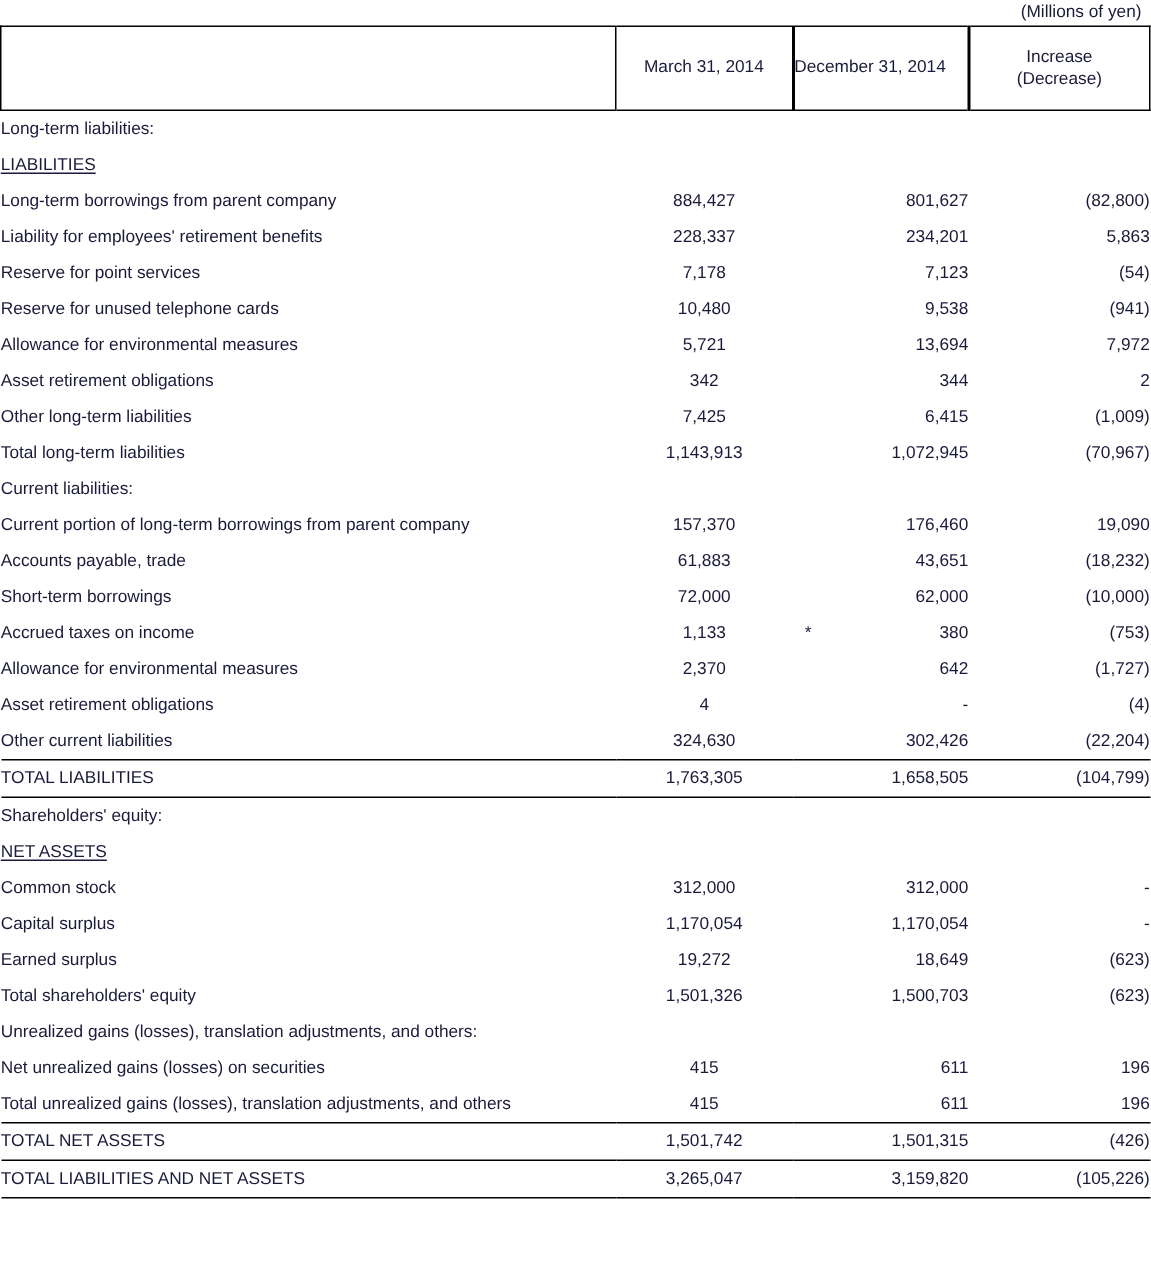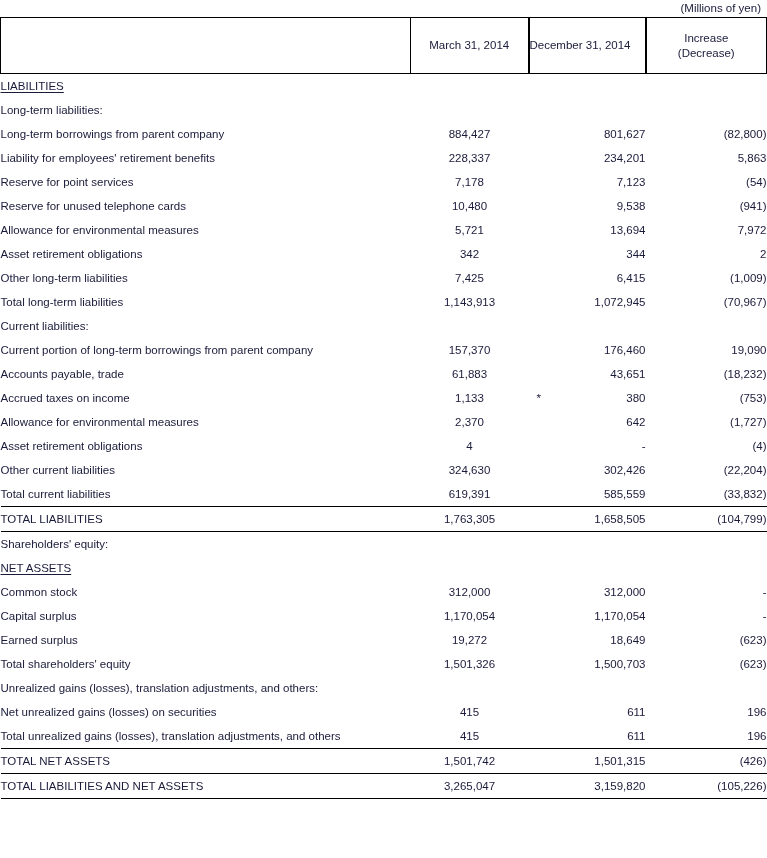--- a/index.html
+++ b/index.html
@@ -149,30 +149,30 @@
         <td class="label"></td>
         <td class="num-mar">March 31, 2014</td>
         <td class="num-dec">December 31, 2014</td>
         <td class="num-inc">
           <div>Increase</div>
           <div>(Decrease)</div>
         </td>
       </tr>
 
       <tr>
+        <td class="label ind1">Long-term liabilities:</td>
+        <td class="num-mar"></td>
+        <td class="num-dec"></td>
+        <td class="num-inc"></td>
+      </tr>
+
+      <tr>
         <td class="label ind0">
           <span class="uline">LIABILITIES</span>
         </td>
-        <td class="num-mar"></td>
-        <td class="num-dec"></td>
-        <td class="num-inc"></td>
-      </tr>
-
-      <tr>
-        <td class="label ind1">Long-term liabilities:</td>
         <td class="num-mar"></td>
         <td class="num-dec"></td>
         <td class="num-inc"></td>
       </tr>
 
       <tr>
         <td class="label ind2">Long-term borrowings from parent company</td>
         <td class="num-mar">884,427</td>
         <td class="num-dec">801,627</td>
         <td class="num-inc">(82,800)</td>
@@ -241,20 +241,26 @@
         <td class="num-inc">19,090</td>
       </tr>
 
       <tr>
         <td class="label ind2">Accounts payable, trade</td>
         <td class="num-mar">61,883</td>
         <td class="num-dec">43,651</td>
         <td class="num-inc">(18,232)</td>
       </tr>
 
+      <tr>
+        <td class="label ind2">Short-term borrowings</td>
+        <td class="num-mar">72,000</td>
+        <td class="num-dec">62,000</td>
+        <td class="num-inc">(10,000)</td>
+      </tr>
 
       <tr>
         <td class="label ind2">Accrued taxes on income</td>
         <td class="num-mar">1,133</td>
         <td class="num-dec">
           <span class="ast">*</span><span>380</span>
         </td>
         <td class="num-inc">(753)</td>
       </tr>
 
@@ -272,26 +278,20 @@
         <td class="num-inc">(4)</td>
       </tr>
 
       <tr>
         <td class="label ind2">Other current liabilities</td>
         <td class="num-mar">324,630</td>
         <td class="num-dec">302,426</td>
         <td class="num-inc">(22,204)</td>
       </tr>
 
-      <tr>
-        <td class="label ind2">Total current liabilities</td>
-        <td class="num-mar">619,391</td>
-        <td class="num-dec">585,559</td>
-        <td class="num-inc">(33,832)</td>
-      </tr>
 
       <tr class="rule-above rule-below">
         <td class="label ind-total">TOTAL LIABILITIES</td>
         <td class="num-mar">1,763,305</td>
         <td class="num-dec">1,658,505</td>
         <td class="num-inc">(104,799)</td>
       </tr>
 
       <tr>
         <td class="label ind1">Shareholders' equity:</td>

